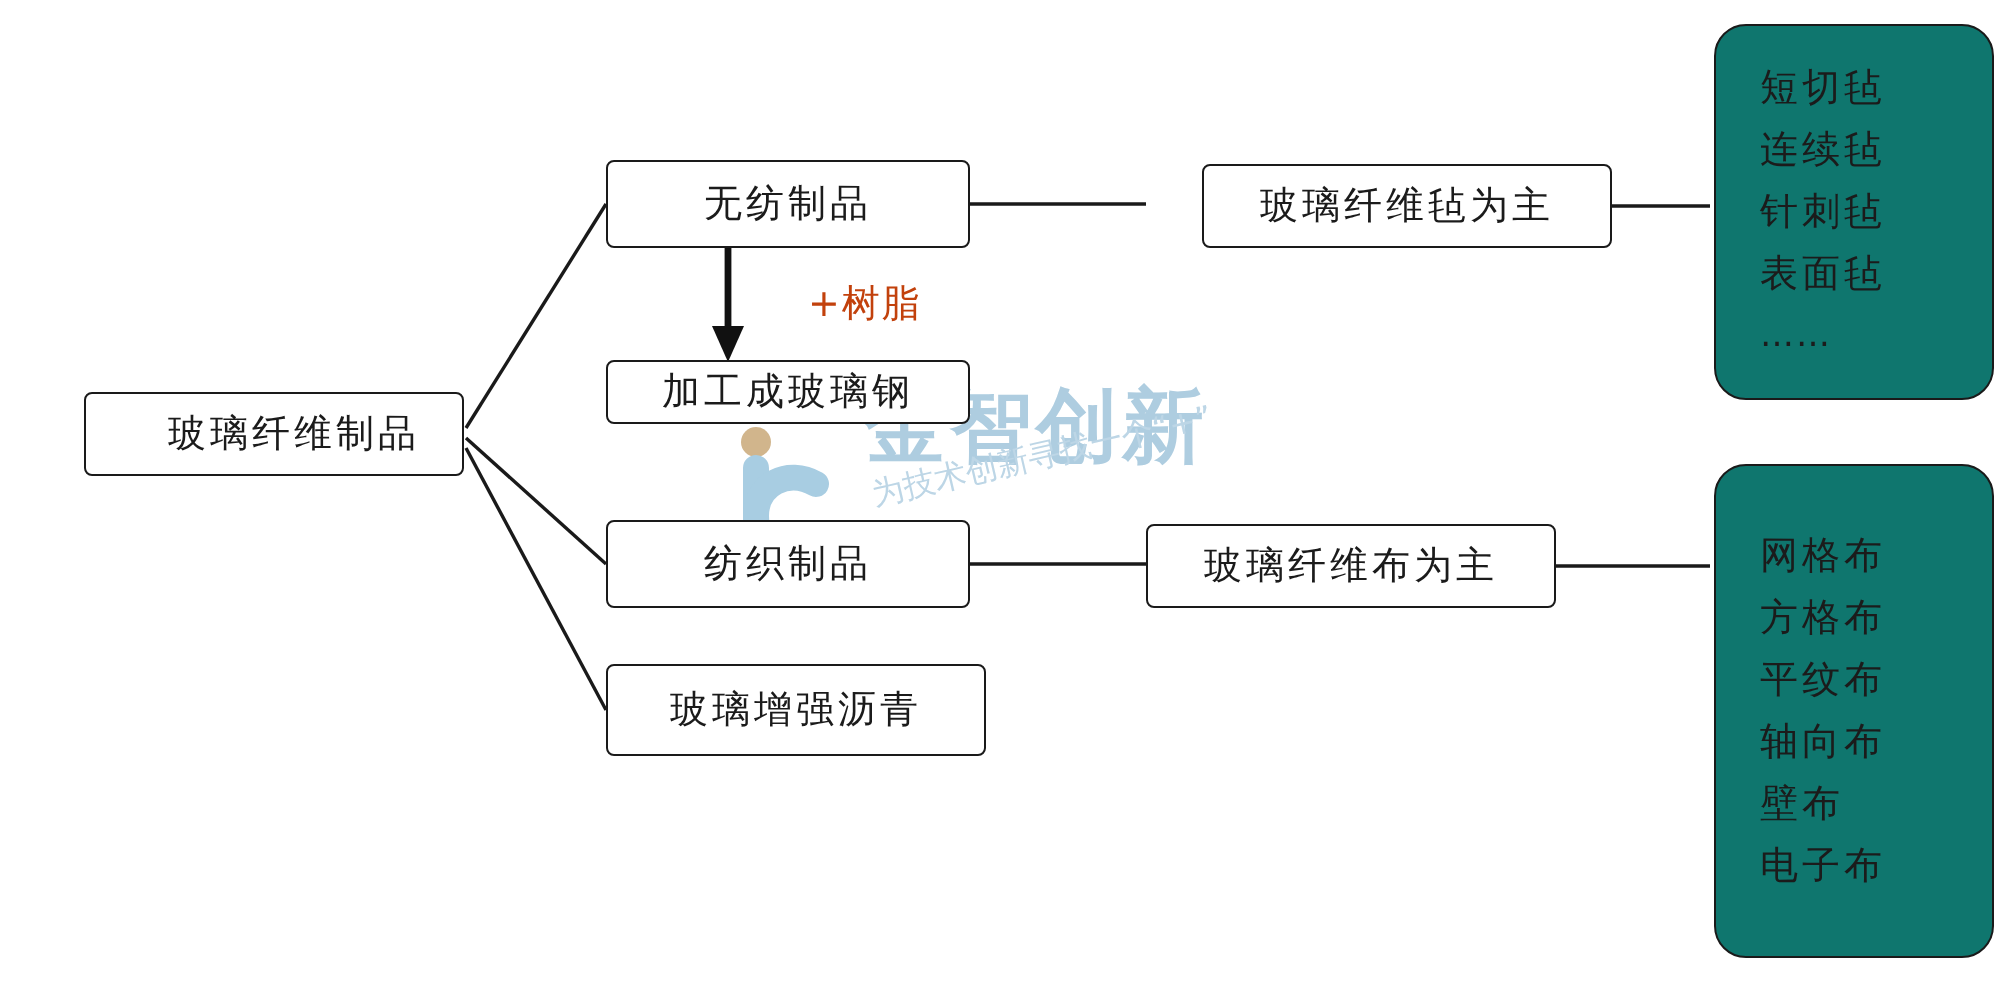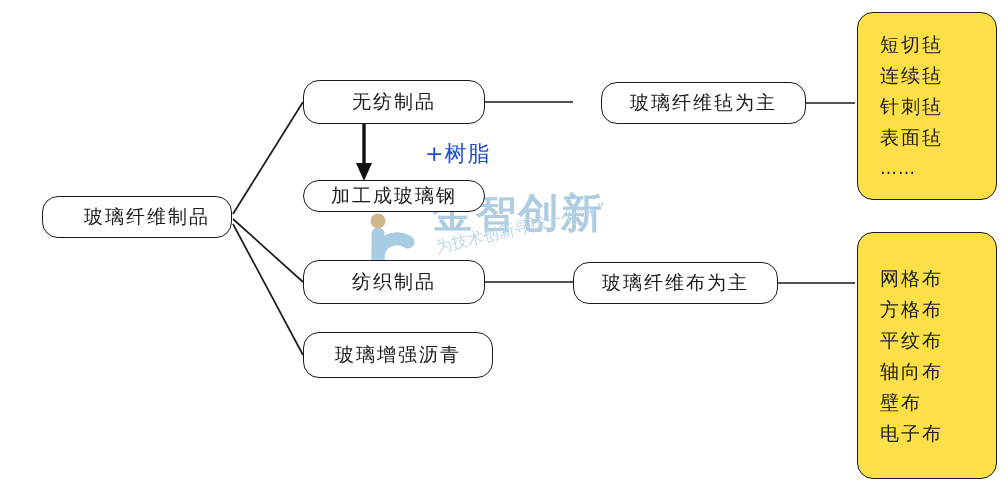--- a/index.html
+++ b/index.html
@@ -65,21 +65,21 @@
     width: 1008px; height: 491px;
     z-index: 2;
   }
 
   
   .node {
     position: absolute;
     z-index: 3;
     box-sizing: border-box;
     border: 1.6px solid #1a1a1a;
-    border-radius: 16px;
+    border-radius: 4px;
     background: #ffffff;
     display: flex;
     align-items: center;
     justify-content: center;
     color: #1b1b1b;
     font-size: 19px;
     letter-spacing: 2px;
     font-family: "DejaVu Sans", "Liberation Sans", sans-serif;
     white-space: nowrap;
   }
@@ -89,37 +89,36 @@
   #node-frp       { left: 303px; top: 180px; width: 182px; height: 32px; }
   #node-textile   { left: 303px; top: 260px; width: 182px; height: 44px; }
   #node-asphalt   { left: 303px; top: 332px; width: 190px; height: 46px; }
   #node-mat       { left: 573px; top: 82px;  width: 205px; height: 42px; margin-left: 28px; }
   #node-cloth     { left: 573px; top: 262px; width: 205px; height: 42px; }
 
   
   .edge-label {
     position: absolute;
     z-index: 3;
-    font-size: 22px;
-    color: #1d4ed8;
+    font-size: 19px;
+    color: #c2410c;
     letter-spacing: 1px;
     white-space: nowrap;
     font-family: "DejaVu Sans", "Liberation Sans", sans-serif;
-    margin-left: 21px;
   }
   #label-resin { left: 404px; top: 139px; }
 
   
   .listbox {
     position: absolute;
     z-index: 3;
     box-sizing: border-box;
     border: 1.8px solid #1a1a1a;
     border-radius: 16px;
-    background: #fde047;
+    background: #0f766e;
     display: flex;
     flex-direction: column;
     justify-content: center;
     padding-left: 22px;
     color: #1b1b1b;
     font-size: 19px;
     letter-spacing: 2px;
     font-family: "DejaVu Sans", "Liberation Sans", sans-serif;
   }
   .listbox .row {

